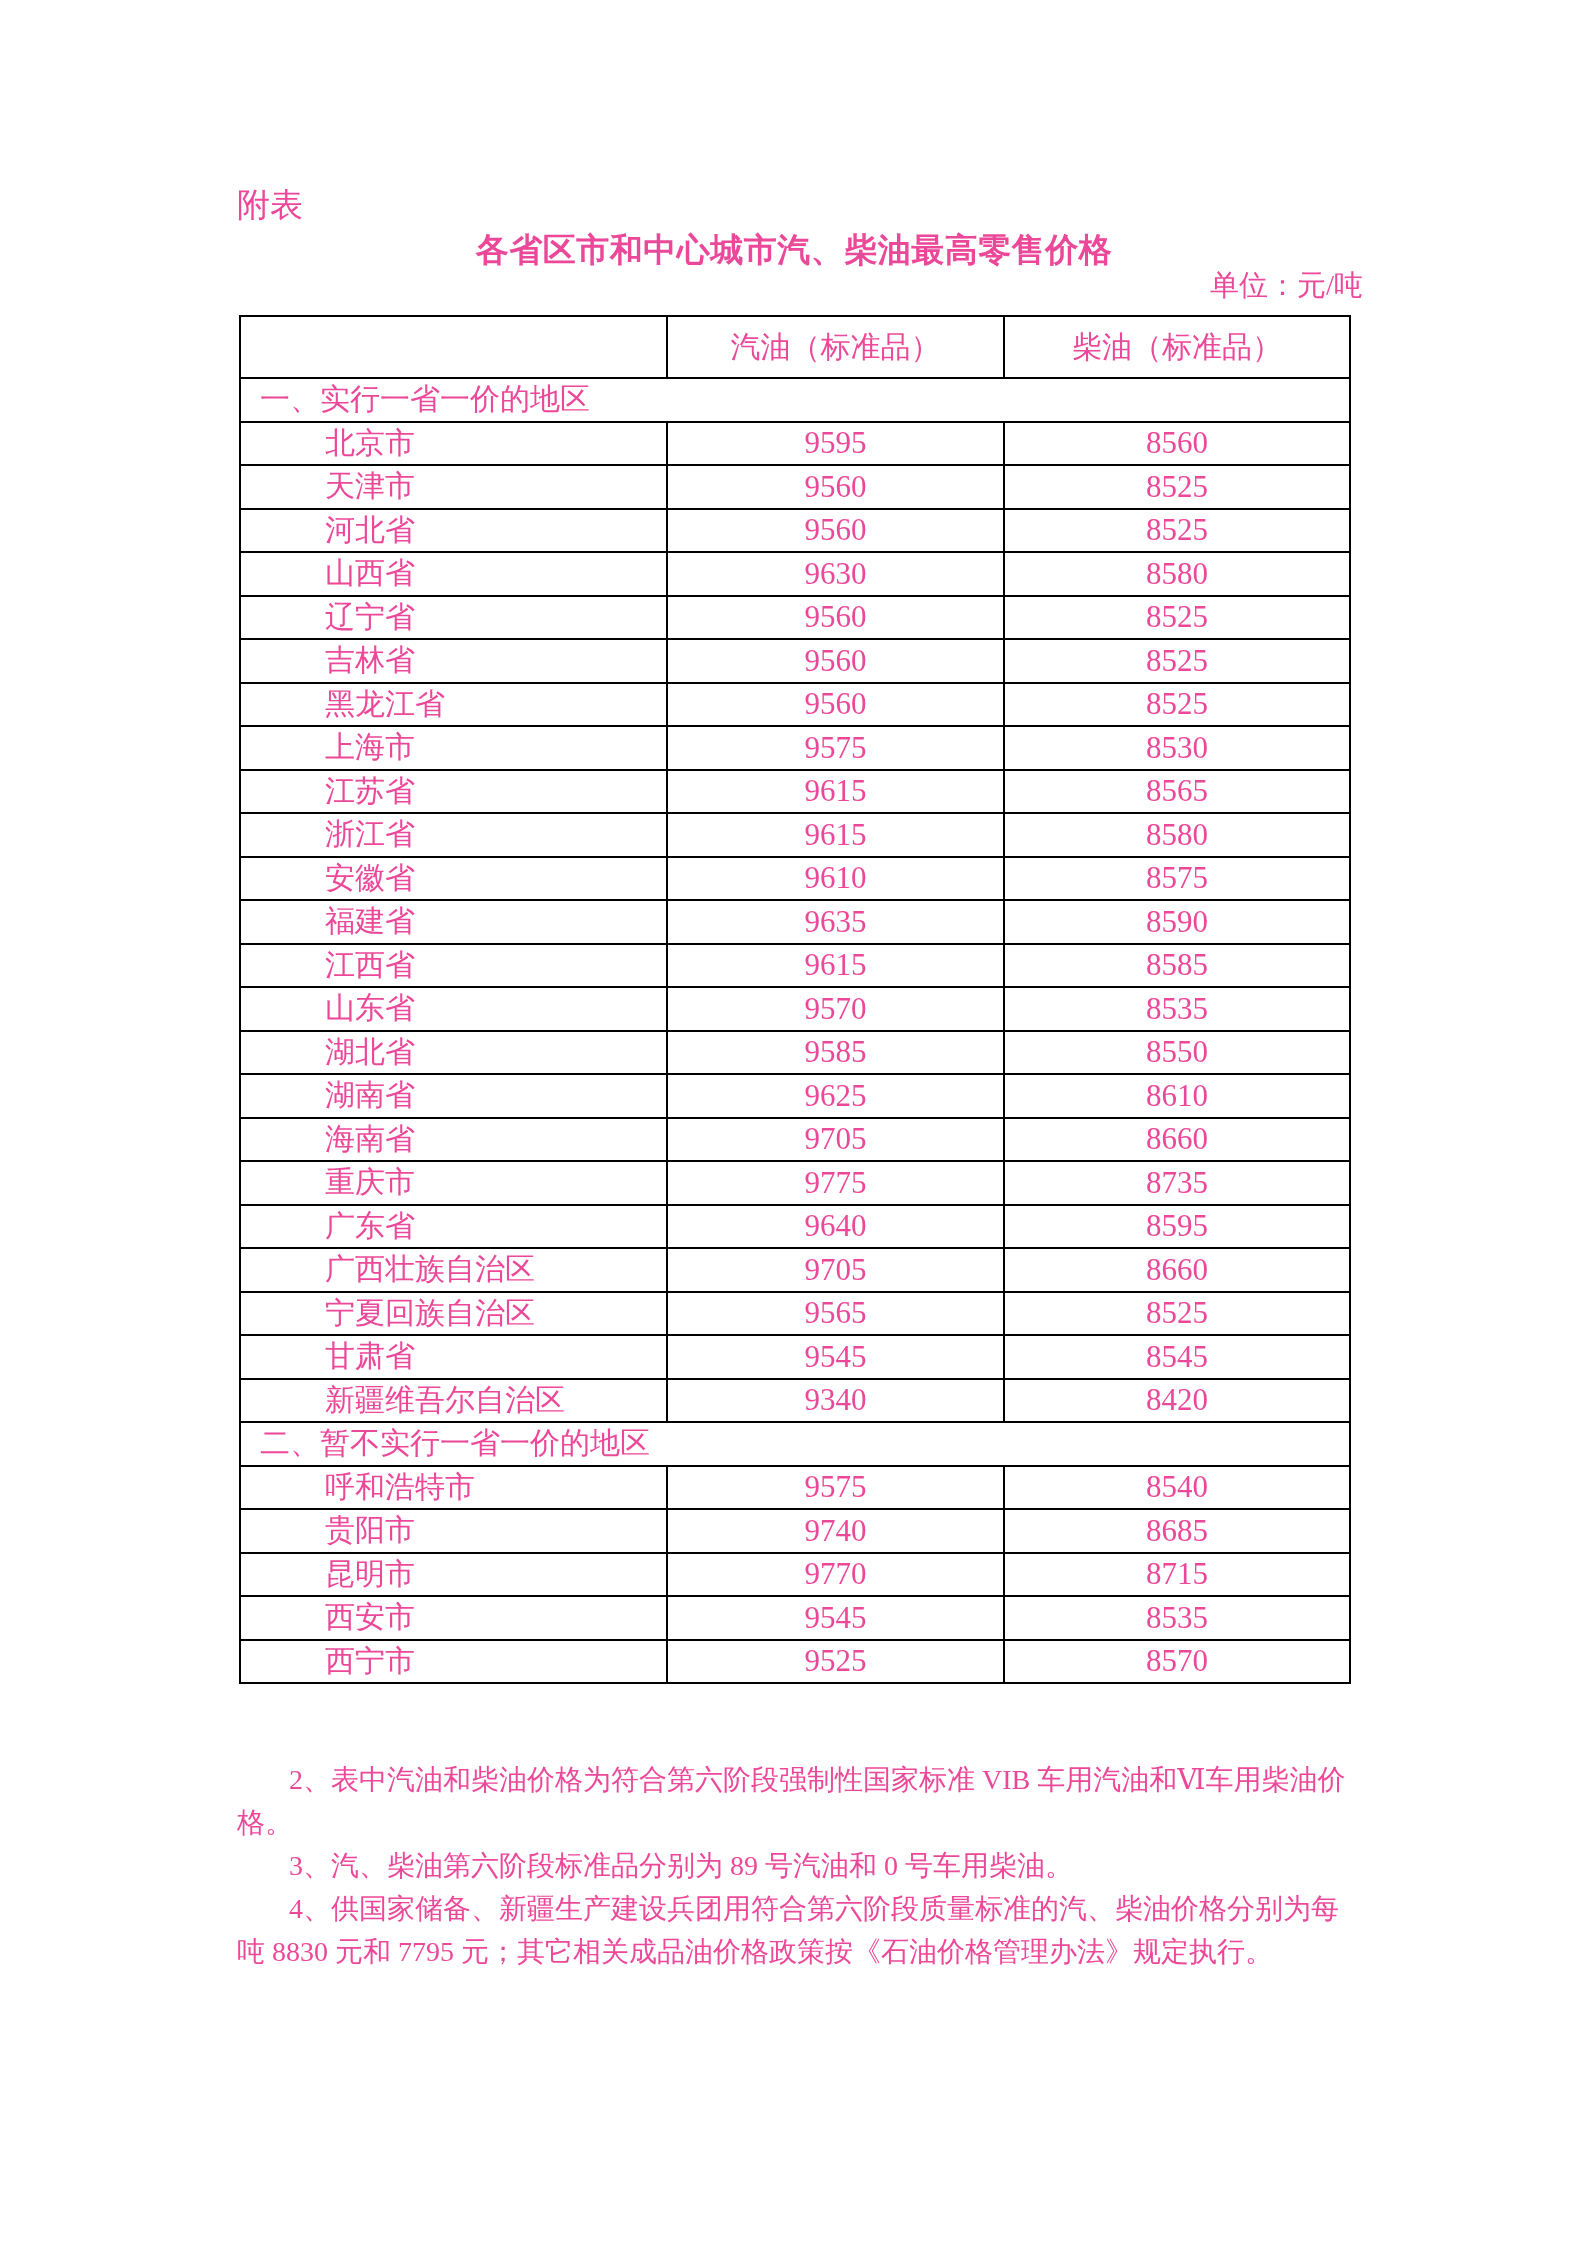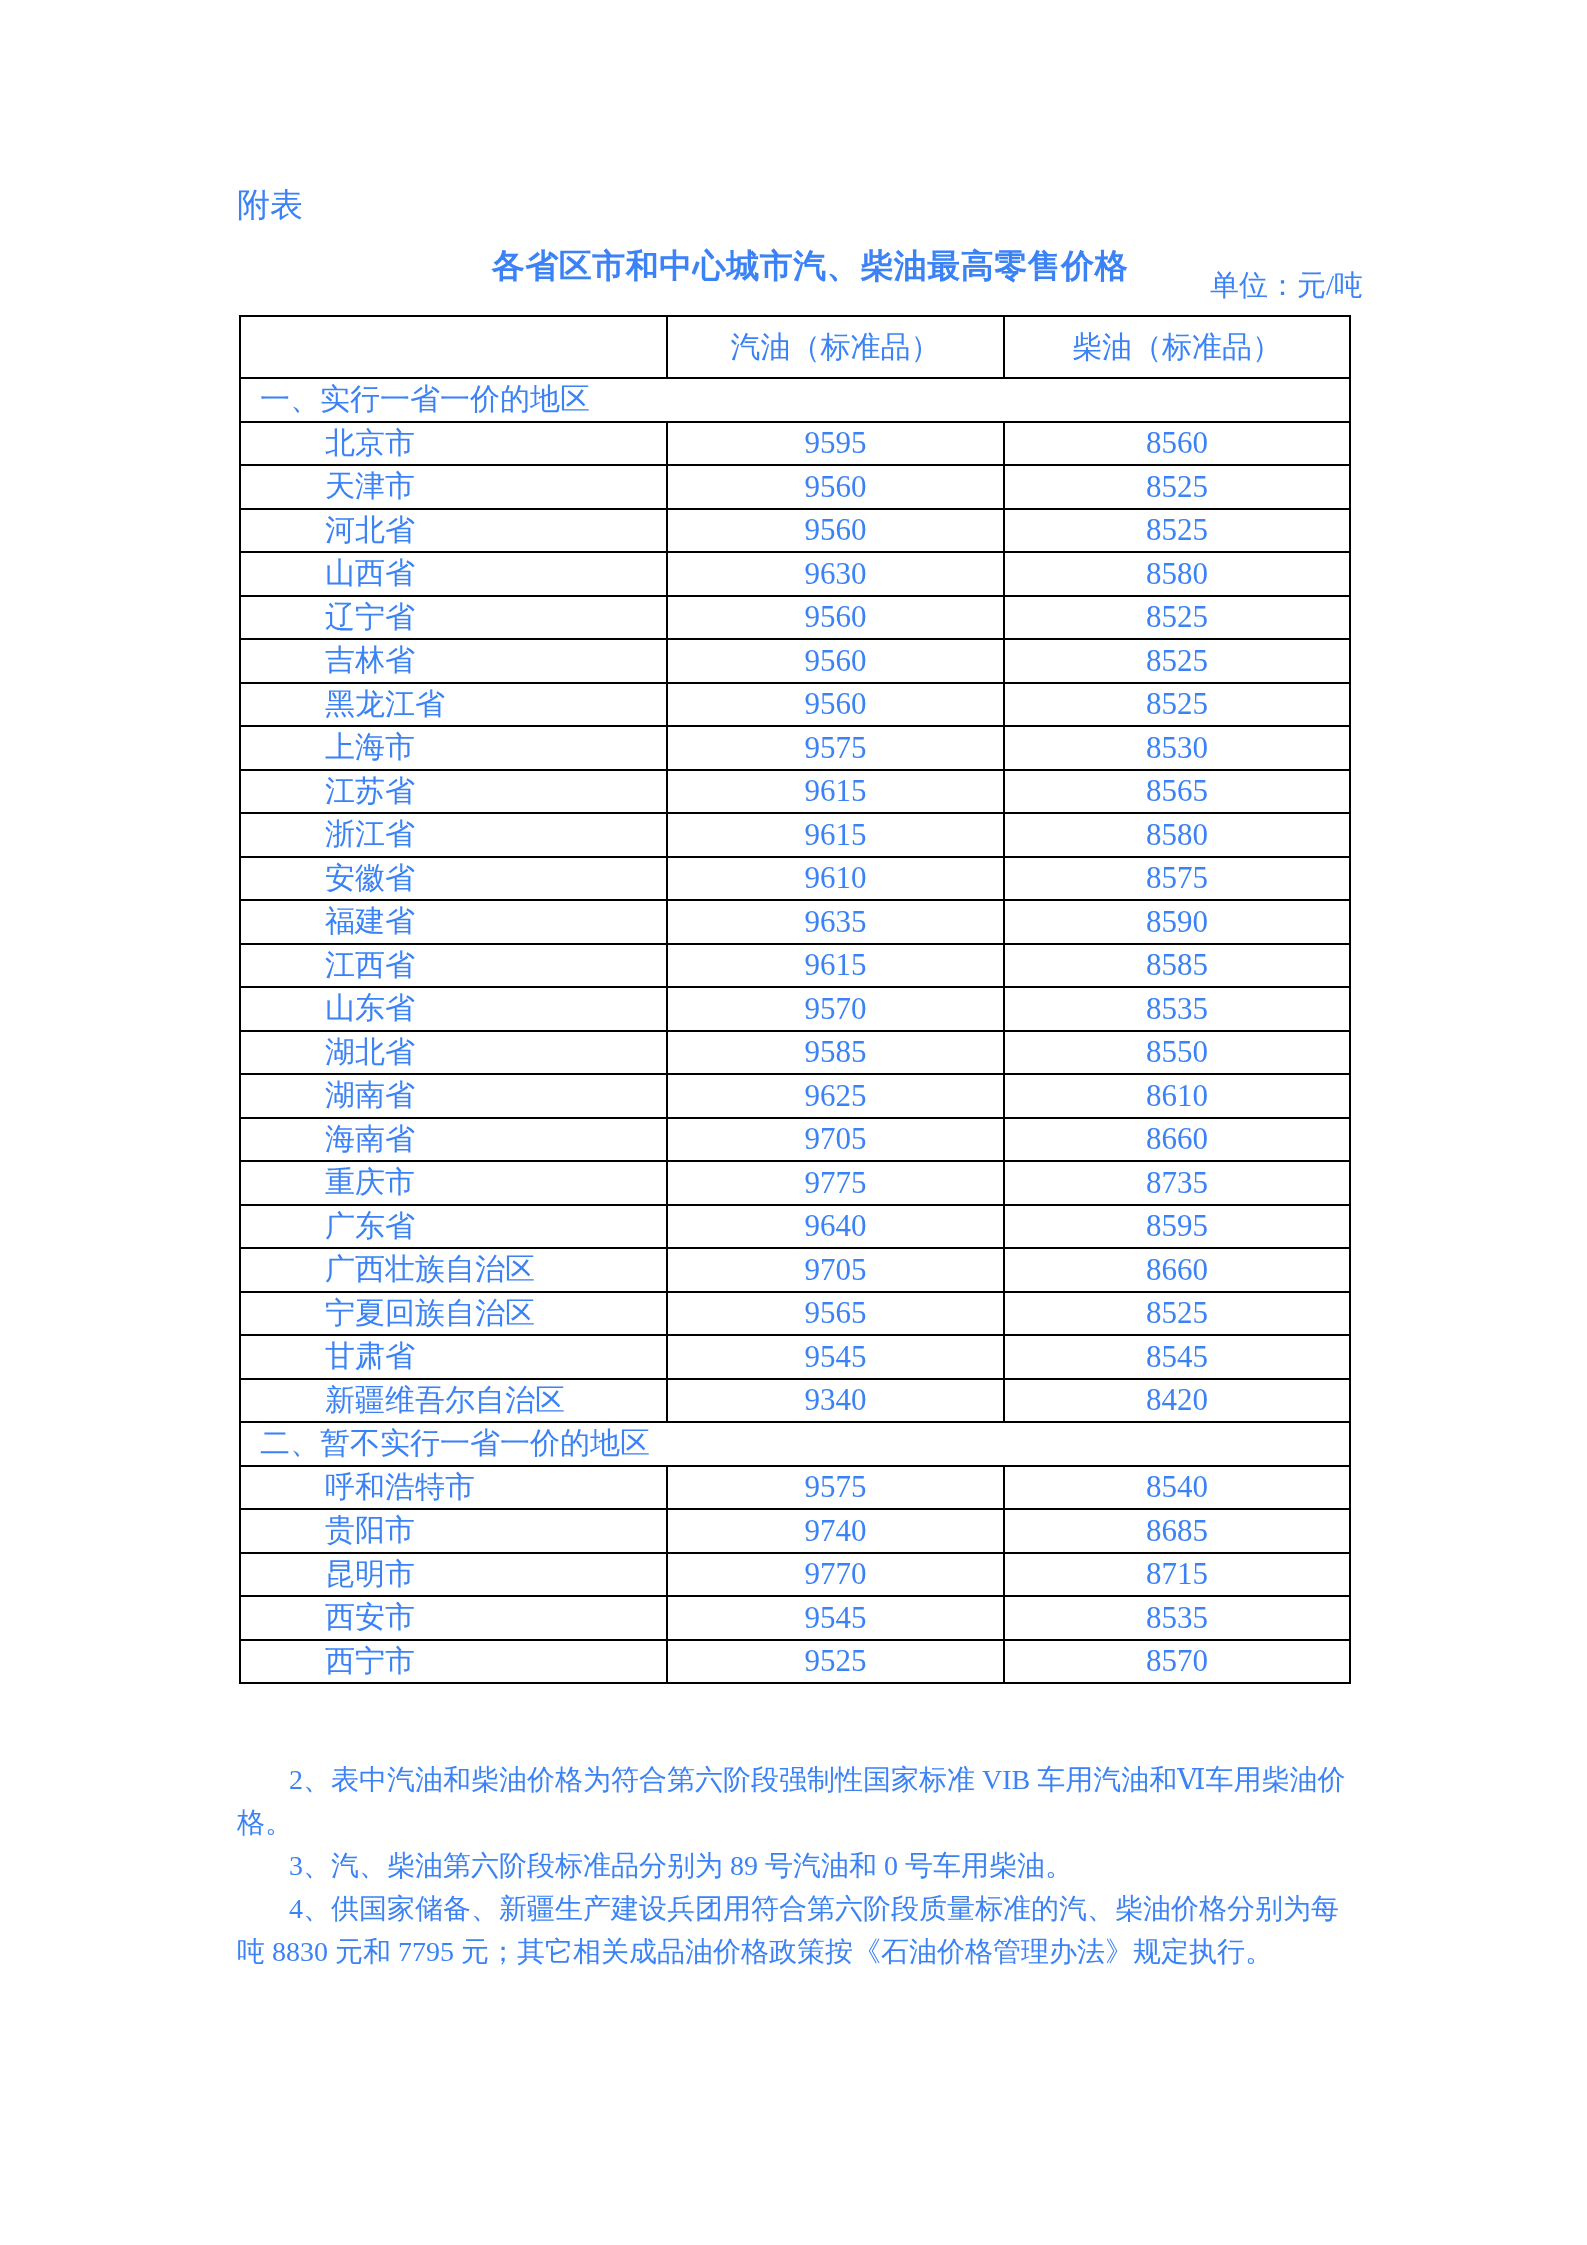--- a/index.html
+++ b/index.html
@@ -1,37 +1,37 @@
 <!DOCTYPE html>
 <html><head>
 <meta charset="utf-8">
 <style>
   html, body { margin: 0; padding: 0; background: #ffffff; }
   .page {
     position: relative;
     width: 1587px;
     height: 2245px;
     background: #ffffff;
-    color: #3b82f6;
+    color: #ec4899;
     font-family: "Liberation Serif", "DejaVu Serif", serif;
     overflow: hidden;
   }
   .appendix-label {
     position: absolute;
     left: 237px;
     top: 186px;
     font-size: 33px;
     line-height: 38px;
   }
   .doc-title {
     position: absolute;
     left: 239px;
     top: 230px;
     width: 1110px;
-    margin: 16px;
+    margin: 0;
     text-align: center;
     font-family: "Liberation Sans", "DejaVu Sans", sans-serif;
     font-weight: 700;
     font-size: 33px;
     line-height: 40px;
     letter-spacing: 0.5px;
   }
   .unit-line {
     position: absolute;
     top: 268px;

